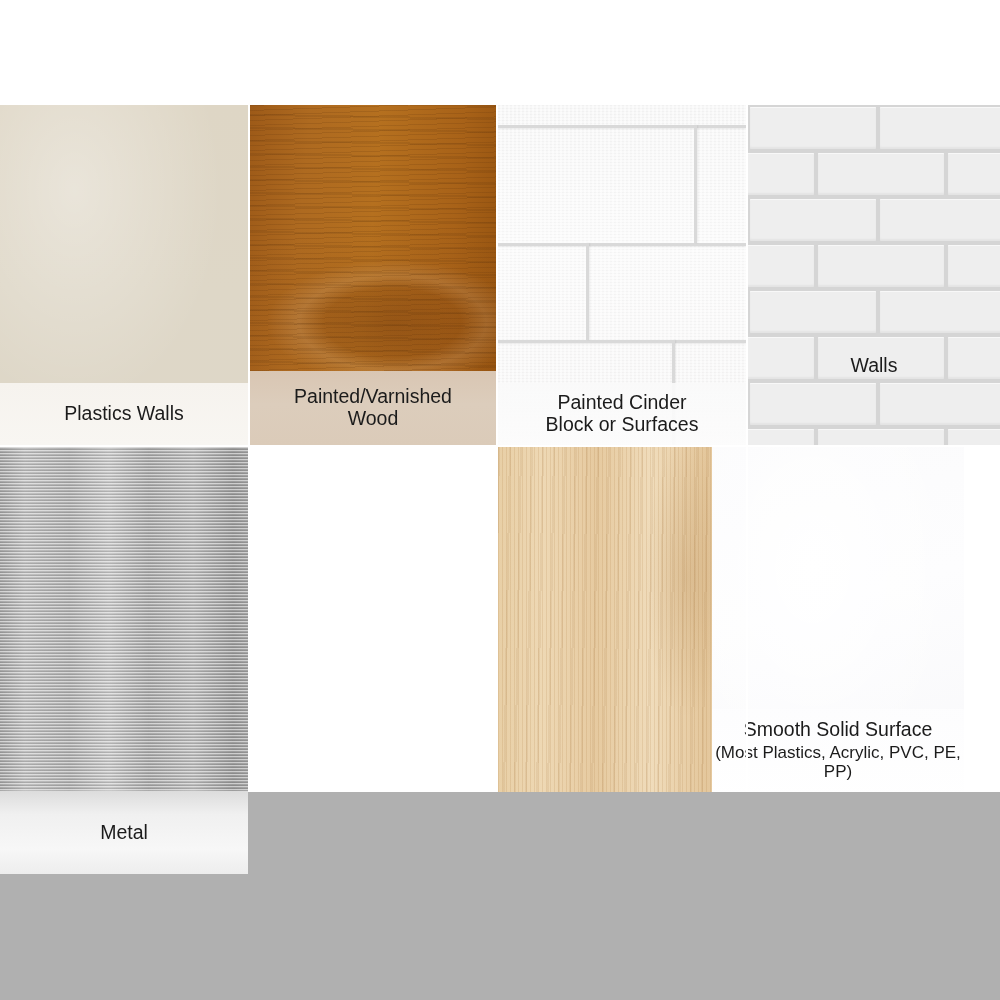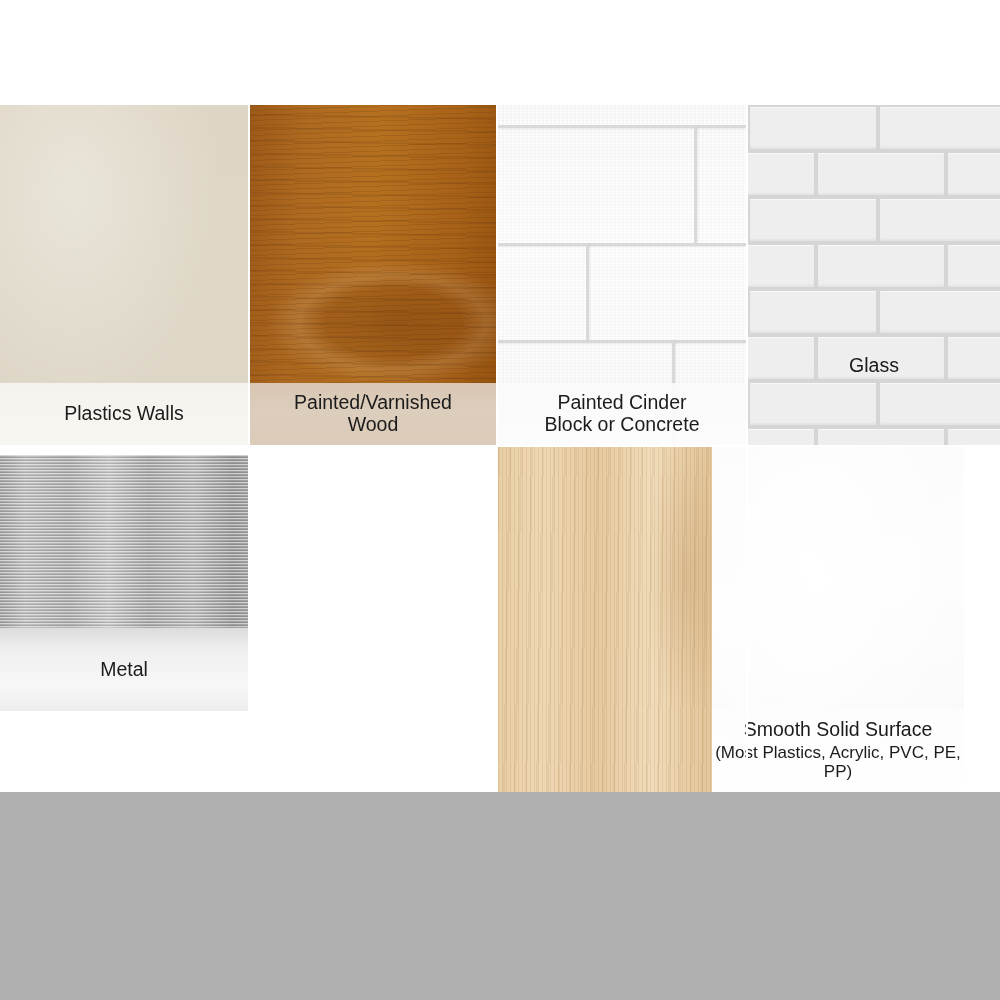--- a/index.html
+++ b/index.html
@@ -167,38 +167,38 @@
 
     <div class="tile" style="left:0px;top:0px;width:248px;height:340px;">
       <div class="art art-paintedwall"></div>
       <div class="capwrap strip-paintedwall" style="height:62px;">
         <div class="cap">Plastics Walls</div>
       </div>
     </div>
 
     <div class="tile" style="left:250px;top:0px;width:246px;height:340px;">
       <div class="art art-wood"></div>
-      <div class="capwrap strip-wood" style="height:62px;">
+      <div class="capwrap strip-wood" style="height:74px;">
         <div class="cap" style="white-space:pre-line;">Painted/Varnished
 Wood</div>
       </div>
     </div>
 
     <div class="tile" style="left:498px;top:0px;width:248px;height:340px;">
       <div class="art art-cinder">
         <div class="cinder-mortar h" style="top:20px;"></div>
         <div class="cinder-mortar h" style="top:138px;"></div>
         <div class="cinder-mortar h" style="top:235px;"></div>
         <div class="cinder-mortar v" style="left:196px;top:20px;height:118px;"></div>
         <div class="cinder-mortar v" style="left:88px;top:138px;height:97px;"></div>
         <div class="cinder-mortar v" style="left:174px;top:235px;height:105px;"></div>
       </div>
       <div class="capwrap strip-cinder" style="height:62px;">
         <div class="cap" style="white-space:pre-line;">Painted Cinder
-Block or Concrete</div>
+Block or Surfaces</div>
       </div>
     </div>
 
     <div class="tile" style="left:748px;top:0px;width:252px;height:340px;">
       <div class="art art-tile">
         <div class="subway" style="left:2px;top:2px;width:126px;height:42px;"></div>
         <div class="subway" style="left:132px;top:2px;width:126px;height:42px;"></div>
         <div class="subway" style="left:-60px;top:48px;width:126px;height:42px;"></div>
         <div class="subway" style="left:70px;top:48px;width:126px;height:42px;"></div>
         <div class="subway" style="left:200px;top:48px;width:126px;height:42px;"></div>
@@ -212,25 +212,25 @@
         <div class="subway" style="left:-60px;top:232px;width:126px;height:42px;"></div>
         <div class="subway" style="left:70px;top:232px;width:126px;height:42px;"></div>
         <div class="subway" style="left:200px;top:232px;width:126px;height:42px;"></div>
         <div class="subway" style="left:2px;top:278px;width:126px;height:42px;"></div>
         <div class="subway" style="left:132px;top:278px;width:126px;height:42px;"></div>
         <div class="subway" style="left:-60px;top:324px;width:126px;height:42px;"></div>
         <div class="subway" style="left:70px;top:324px;width:126px;height:42px;"></div>
         <div class="subway" style="left:200px;top:324px;width:126px;height:42px;"></div>
       </div>
       <div class="capwrap" style="height:62px;bottom:48px;">
-        <div class="cap">Glass</div>
-      </div>
-    </div>
-
-    <div class="tile" style="left:0px;top:350px;width:248px;height:256px;">
+        <div class="cap">Walls</div>
+      </div>
+    </div>
+
+    <div class="tile" style="left:0px;top:342px;width:248px;height:427px;">
       <div class="art art-metal"></div>
       <div class="capwrap strip-metal" style="height:83px;">
         <div class="cap">Metal</div>
       </div>
     </div>
 
 
     <div class="tile" style="left:498px;top:342px;width:248px;height:345px;">
       <div class="art art-laminate"></div>
     </div>

